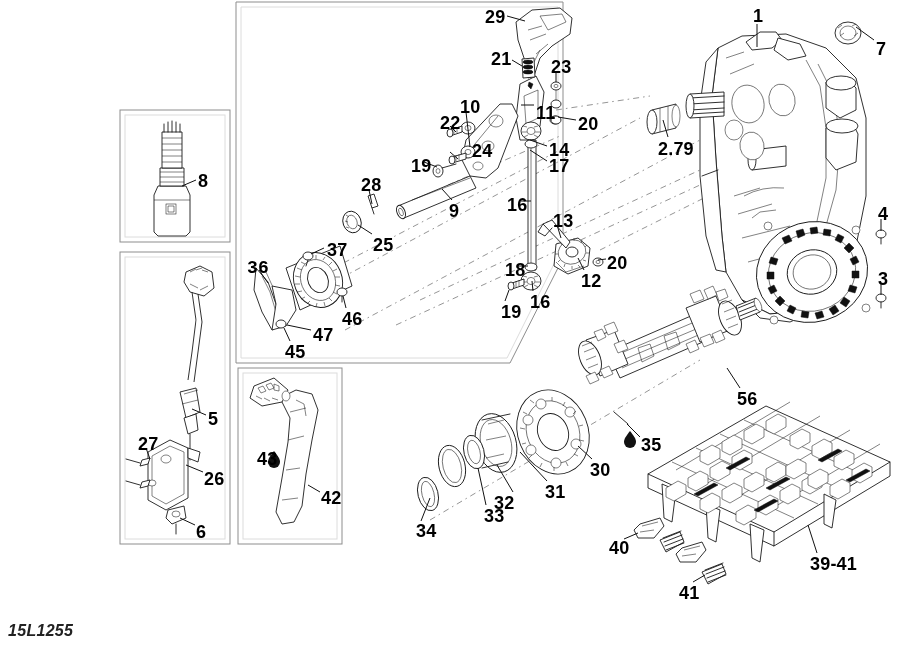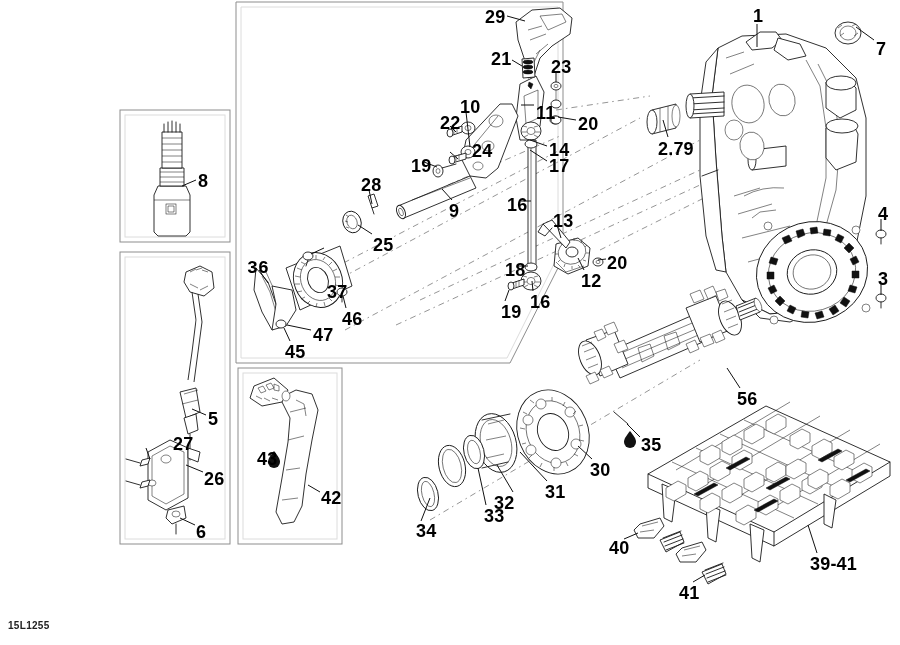--- a/index.html
+++ b/index.html
@@ -26,26 +26,27 @@
     line-height:1;
     white-space:nowrap;
     letter-spacing:.2px;
   }
   
   .art{position:absolute;left:0;top:0;width:900px;height:645px;pointer-events:none;}
   .art svg{display:block;overflow:visible;}
   
   #footer-code{
     position:absolute;
-    left:8px; bottom:14px;
-    font-size:10px;
+    left:8px; bottom:5px;
+    font-size:16px;
     font-weight:700;
     font-family:"Liberation Sans", sans-serif;
     color:#222;
     letter-spacing:.3px;
+    font-style:italic;
   }
 </style>
 </head>
 <body>
 
 <div id="sheet">
 
   <div class="art">
     <svg width="900" height="645" viewBox="0 0 900 645" xmlns="http://www.w3.org/2000/svg">
       <defs>
@@ -630,33 +631,33 @@
       <div class="lbl" style="left: 440px; top: 114px;">22</div>
       <div class="lbl" style="left: 440px; top: 142px; margin-left: 32px;">24</div>
       <div class="lbl" style="left: 411px; top: 157px;">19</div>
       <div class="lbl" style="left: 549px; top: 141px;">14</div>
       <div class="lbl" style="left: 549px; top: 157px; text-align: right;">17</div>
       <div class="lbl" style="left: 361px; top: 176px;">28</div>
       <div class="lbl" style="left: 449px; top: 202px;">9</div>
       <div class="lbl" style="left: 507px; top: 196px;">16</div>
       <div class="lbl" style="left: 553px; top: 212px;">13</div>
       <div class="lbl" style="left: 373px; top: 236px;">25</div>
-      <div class="lbl" style="left: 327px; top: 241px; margin-top: 42px;">37</div>
+      <div class="lbl" style="left: 327px; top: 241px;">37</div>
       <div class="lbl" style="left: 505px; top: 261px;">18</div>
       <div class="lbl" style="left: 581px; top: 272px;">12</div>
       <div class="lbl" style="left: 607px; top: 254px;">20</div>
       <div class="lbl" style="left: 247px; top: 259px; font-family: Liberation Mono, monospace;">36</div>
       <div class="lbl" style="left: 530px; top: 293px;">16</div>
       <div class="lbl" style="left: 501px; top: 303px;">19</div>
       <div class="lbl" style="left: 342px; top: 310px;">46</div>
       <div class="lbl" style="left: 313px; top: 326px;">47</div>
       <div class="lbl" style="left: 285px; top: 343px;">45</div>
       <div class="lbl" style="left: 198px; top: 172px;">8</div>
       <div class="lbl" style="left: 208px; top: 410px;">5</div>
-      <div class="lbl" style="left: 138px; top: 435px; margin-left: 35px;">27</div>
+      <div class="lbl" style="left: 138px; top: 435px;">27</div>
       <div class="lbl" style="left: 204px; top: 470px;">26</div>
       <div class="lbl" style="left: 196px; top: 523px;">6</div>
       <div class="lbl" style="left: 257px; top: 450px;">43</div>
       <div class="lbl" style="left: 321px; top: 489px;">42</div>
       <div class="lbl" style="left: 590px; top: 461px;">30</div>
       <div class="lbl" style="left: 545px; top: 483px;">31</div>
       <div class="lbl" style="left: 494px; top: 494px;">32</div>
       <div class="lbl" style="left: 484px; top: 507px;">33</div>
       <div class="lbl" style="left: 416px; top: 522px;">34</div>
       <div class="lbl" style="left: 641px; top: 436px;">35</div>

